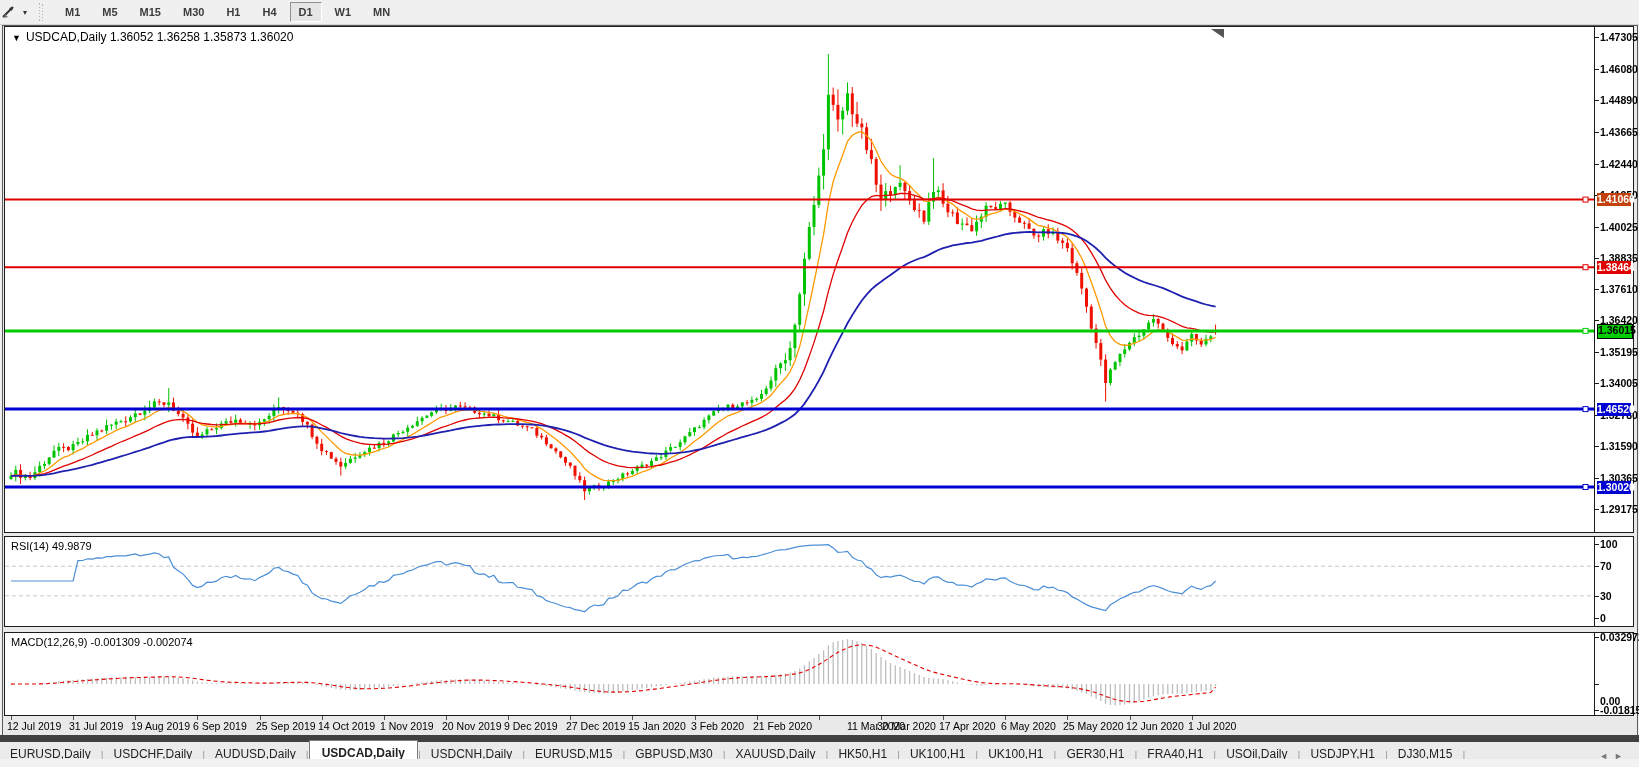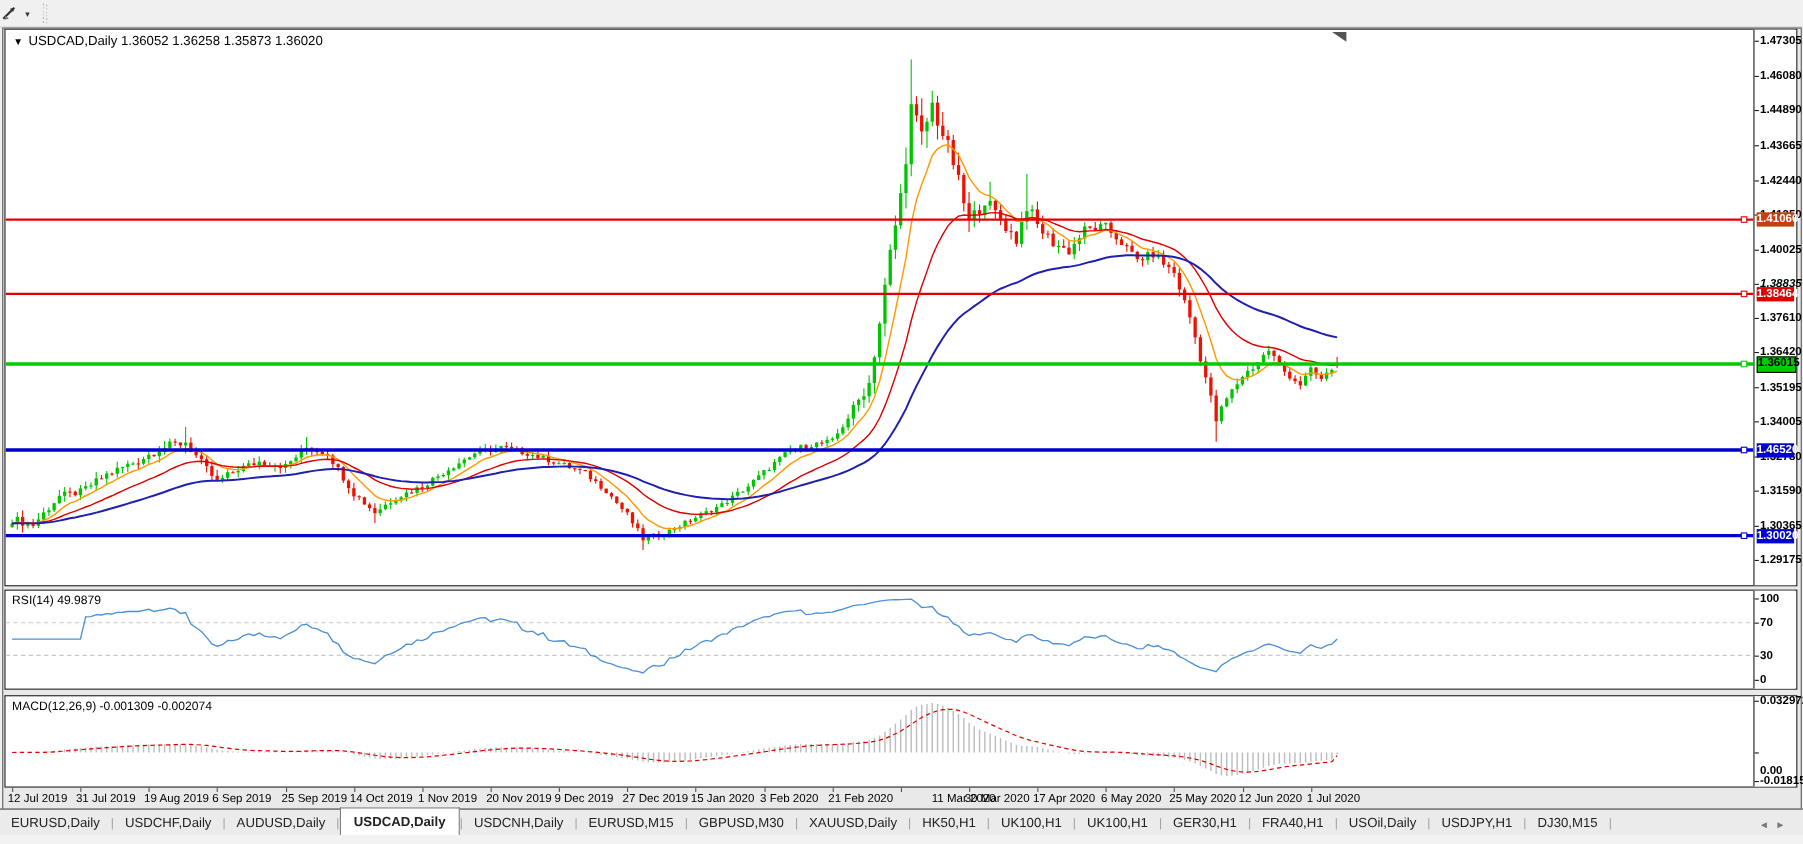--- a/index.html
+++ b/index.html
@@ -53,21 +53,21 @@
   }
   .paneltitle .dd{font-size:9px;margin-right:5px;}
   .subtitle{font:400 11px "Liberation Sans",sans-serif;left:6px;top:3px;}
   
   .datestrip{position:absolute;left:2px;top:690px;width:1589px;height:18px;background:transparent;}
   .datelabel{position:absolute;top:4px;font:400 10.5px "Liberation Sans",sans-serif;color:#000;white-space:nowrap;}
   .datetick{position:absolute;top:0;width:1px;height:4px;background:#555;}
   
   .tabbar{
     position:absolute;left:0;top:735px;width:1639px;height:24px;
-    background:#ebebeb;border-top:1px solid #404040;
+    background:#ebebeb;border-top:7px solid #404040;
     display:flex;align-items:flex-end;
   }
   .tab{
     font:400 12px "Liberation Sans",sans-serif;color:#222;
     padding:4px 10px 5px 10px;white-space:nowrap;cursor:default;
   }
   .tab.active{
     background:#ffffff;border:1px solid #7d7d7d;border-bottom:none;
     font-weight:700;padding:5px 12px 6px 12px;
   }
@@ -84,20 +84,21 @@
 <div class="toolbar">
   <span class="tool-icon">
     <svg width="20" height="18" viewBox="0 0 20 18">
       <path d="M2 14 L12 4" stroke="#333" stroke-width="2" fill="none"></path>
       <path d="M12 4 l-4 1 3 3 z" fill="#333"></path>
       <path d="M3 15 l4 -1 -3 -3 z" fill="#777"></path>
     </svg>
   </span>
   <span class="caret">▾</span>
   <span class="gripper"></span>
+  <span id="tfbtns"><button class="tfbtn">M1</button><button class="tfbtn">M5</button><button class="tfbtn">M15</button><button class="tfbtn">M30</button><button class="tfbtn">H1</button><button class="tfbtn">H4</button><button class="tfbtn active">D1</button><button class="tfbtn">W1</button><button class="tfbtn">MN</button></span>
 </div>
 
 <div class="chartwin">
 
   <div class="panel" id="panel-price">
     <svg class="plot" id="price-svg" width="1589" height="503">
         <g>
           <line x1="6" x2="6" y1="445.2" y2="453.1" stroke="#00c400" stroke-width="1"></line>
           <rect x="4.5" y="448.9" width="3" height="3.1" fill="#00c400"></rect>
           <line x1="10.780000000000001" x2="10.780000000000001" y1="438.6" y2="454.5" stroke="#00c400" stroke-width="1"></line>
@@ -629,21 +630,21 @@
         <div class="ticklabel" style="top: 67px;">1.44890</div>
         <div class="tickmark" style="top: 105px;"></div>
         <div class="ticklabel" style="top: 99px;">1.43665</div>
         <div class="tickmark" style="top: 137px;"></div>
         <div class="ticklabel" style="top: 131px;">1.42440</div>
         <div class="tickmark" style="top: 168px;"></div>
         <div class="ticklabel" style="top: 162px;">1.41250</div>
         <div class="tickmark" style="top: 200px;"></div>
         <div class="ticklabel" style="top: 194px;">1.40025</div>
         <div class="tickmark" style="top: 231px;"></div>
-        <div class="ticklabel" style="top: 225px; font-style: italic;">1.38835</div>
+        <div class="ticklabel" style="top: 225px;">1.38835</div>
         <div class="tickmark" style="top: 262px;"></div>
         <div class="ticklabel" style="top: 256px;">1.37610</div>
         <div class="tickmark" style="top: 293px;"></div>
         <div class="ticklabel" style="top: 287px;">1.36420</div>
         <div class="tickmark" style="top: 325px;"></div>
         <div class="ticklabel" style="top: 319px;">1.35195</div>
         <div class="tickmark" style="top: 356px;"></div>
         <div class="ticklabel" style="top: 350px;">1.34005</div>
         <div class="tickmark" style="top: 388px;"></div>
         <div class="ticklabel" style="top: 382px;">1.32780</div>

